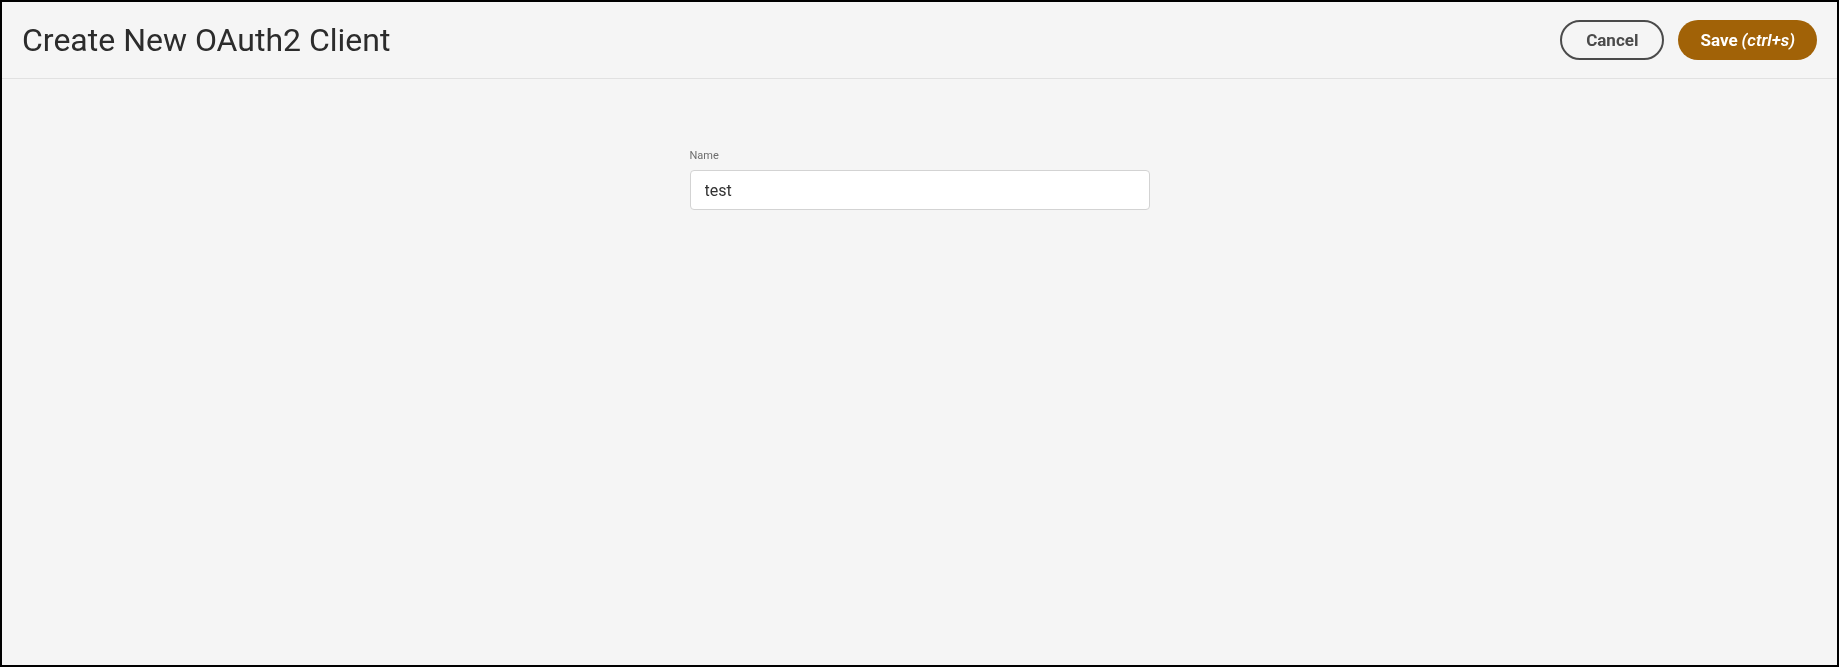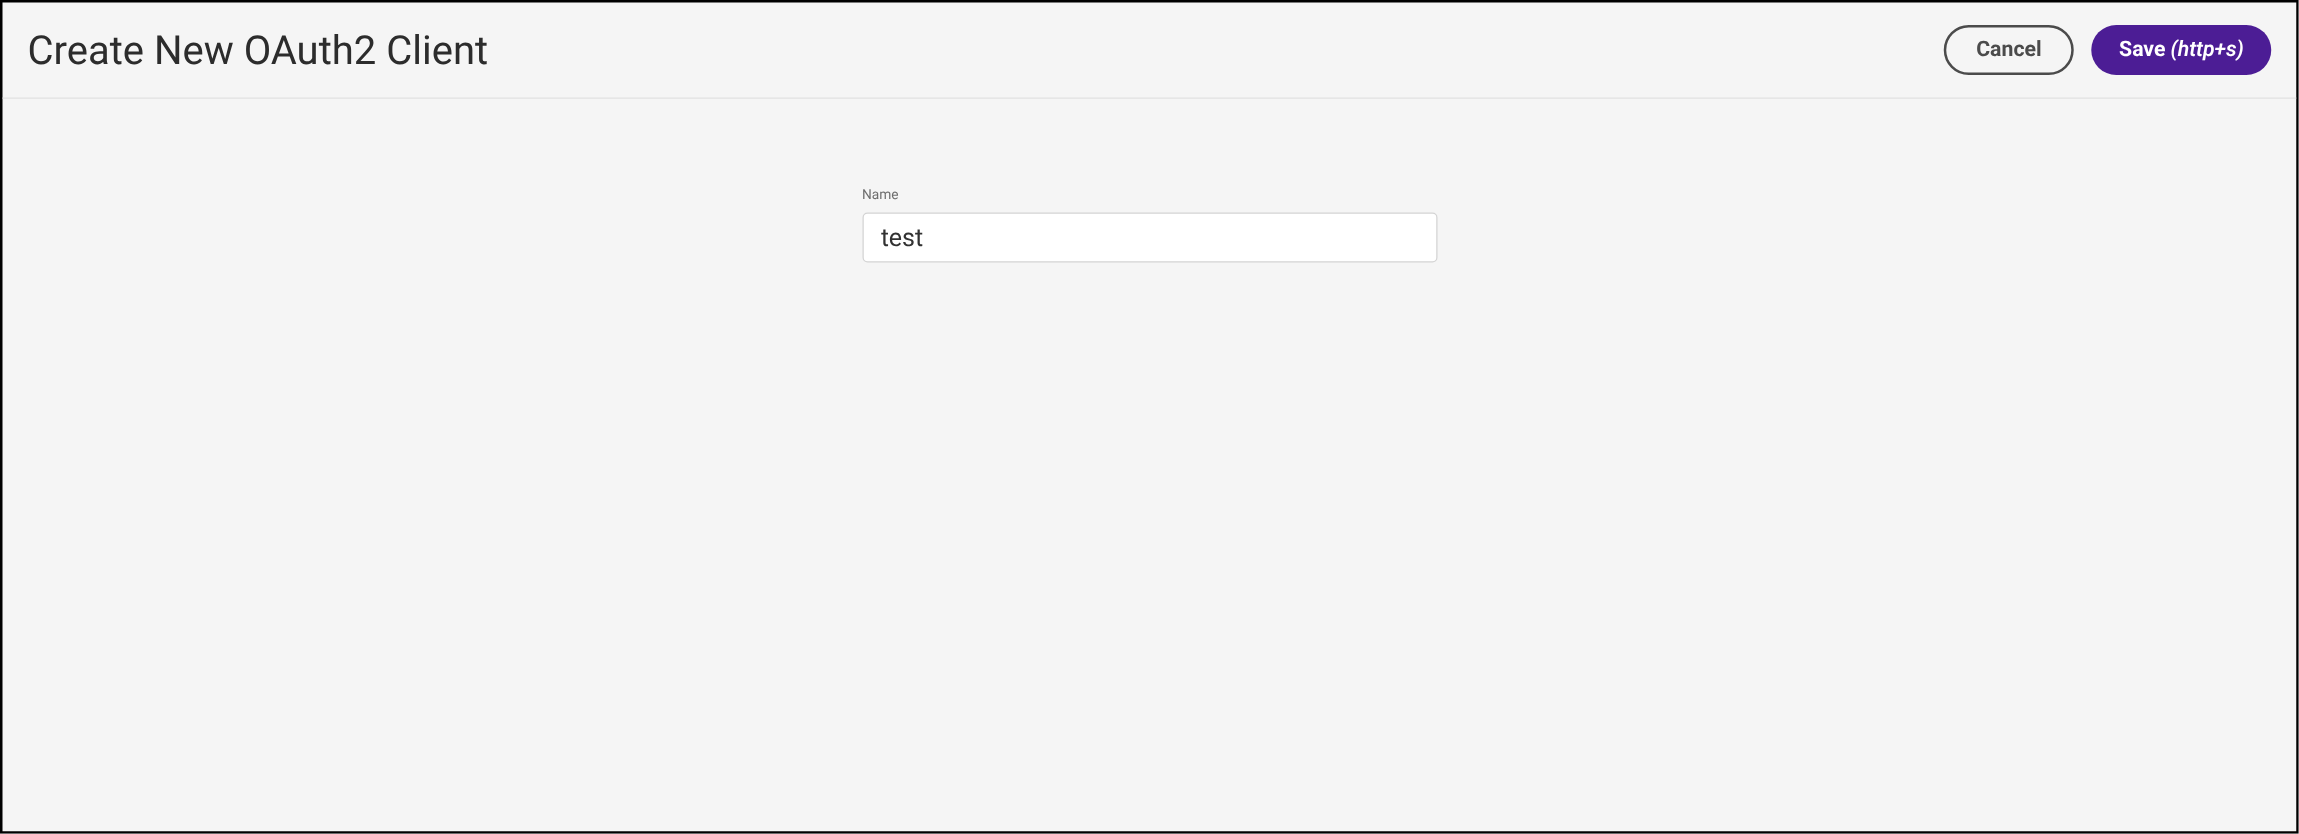--- a/index.html
+++ b/index.html
@@ -50,21 +50,21 @@
       cursor: pointer;
       border: none;
       font-family: inherit;
     }
     .btn-cancel {
       background: transparent;
       border: 2px solid #4b4b4b;
       color: #4b4b4b;
     }
     .btn-save {
-      background: #4c1d95;
+      background: #a16207;
       color: #fff;
       padding: 0 22px;
     }
     .btn-save .shortcut {
       font-style: italic;
       font-weight: 600;
       margin-left: 4px;
     }
     .form-area {
       flex: 1;
@@ -81,39 +81,39 @@
     .form-label {
       display: block;
       font-size: 11px;
       color: #6e6e6e;
       margin-bottom: 8px;
     }
     .form-input {
       width: 100%;
       height: 40px;
       padding: 0 14px;
-      font-size: 20px;
+      font-size: 16px;
       color: #323232;
       background: #fff;
       border: 1px solid #d3d3d3;
       border-radius: 4px;
       font-family: inherit;
     }
   </style>
 </head>
 <body>
 
 <div class="container">
   <div class="header">
     <h1 class="page-title">Create New OAuth2 Client</h1>
     <div class="header-actions">
       <button class="btn btn-cancel">Cancel</button>
       <button class="btn btn-save">
         <span>Save</span>
-        <span class="shortcut">(http+s)</span>
+        <span class="shortcut">(ctrl+s)</span>
       </button>
     </div>
   </div>
 
   <div class="form-area">
     <div class="form-inner">
       <div class="form-group">
         <label class="form-label">Name</label>
         <input type="text" class="form-input" value="test" style="">
       </div>

